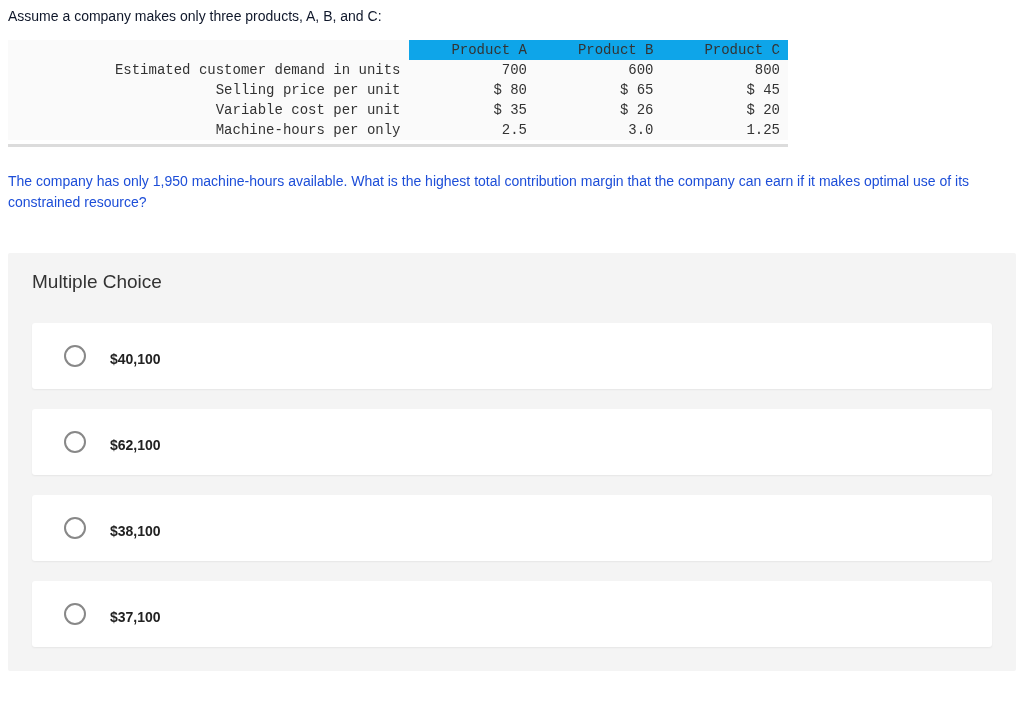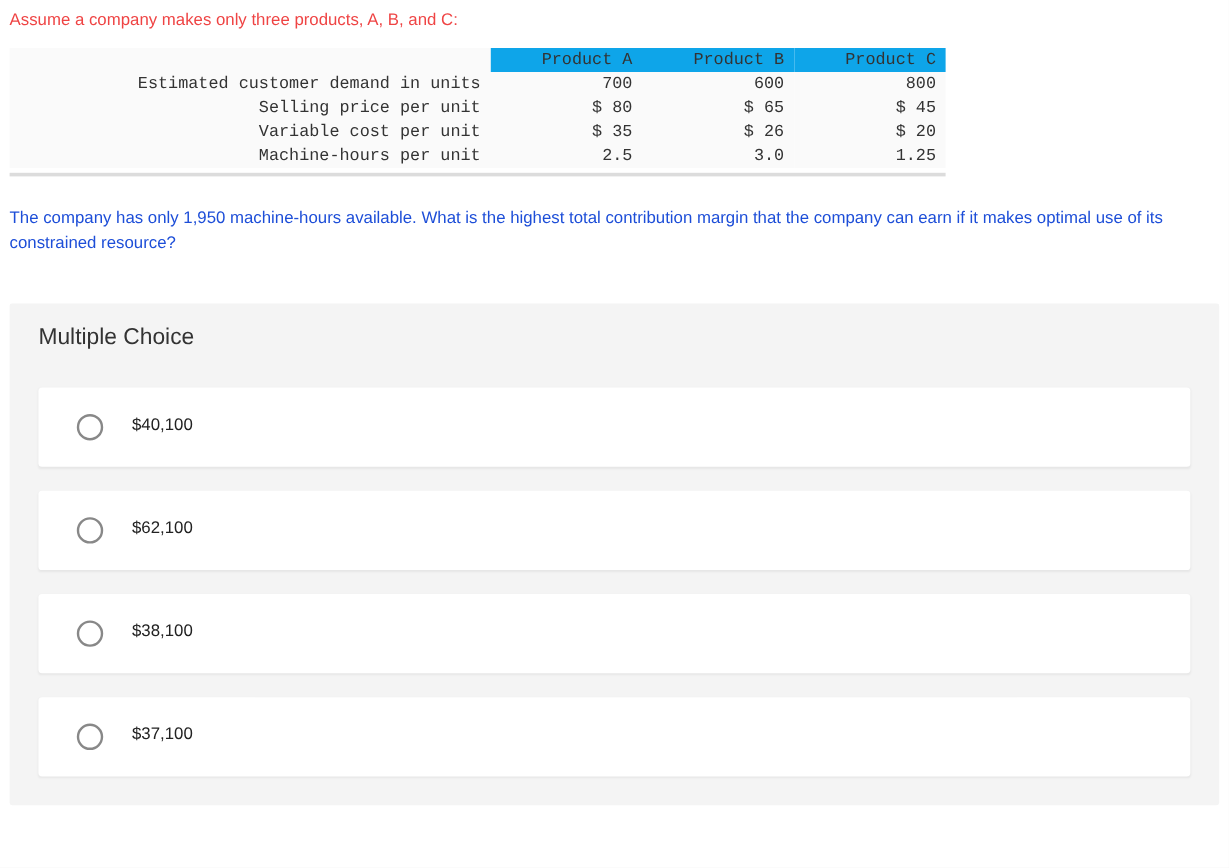--- a/index.html
+++ b/index.html
@@ -5,21 +5,21 @@
     * { margin: 0; padding: 0; box-sizing: border-box; }
     body {
       font-family: Arial, Helvetica, sans-serif;
       font-size: 14px;
       color: #333;
       background: #fff;
       padding: 8px;
     }
     .question-intro {
       margin-bottom: 16px;
-      color: #ef4444;
+      color: #0f172a;
     }
     .data-table {
       width: 780px;
       border-collapse: collapse;
       margin-bottom: 4px;
     }
     .data-table td, .data-table th {
       padding: 2px 8px;
       font-family: "Courier New", Courier, monospace;
       font-size: 14px;
@@ -61,23 +61,24 @@
       font-size: 19px;
       color: #333;
       margin-bottom: 30px;
     }
     .mc-option {
       background: #fff;
       border-radius: 3px;
       padding: 22px 20px;
       margin-bottom: 20px;
       display: flex;
-      align-items: flex-start;
+      align-items: flex-end;
       box-shadow: 0 1px 2px rgba(0,0,0,0.06);
       cursor: pointer;
+      font-weight: bold;
     }
     .mc-option:last-child { margin-bottom: 0; }
     .radio-circle {
       width: 22px;
       height: 22px;
       border: 2px solid #888;
       border-radius: 50%;
       margin-right: 24px;
       margin-left: 12px;
       flex-shrink: 0;
@@ -114,21 +115,21 @@
       <td class="col">$ 65</td>
       <td class="col">$  45</td>
     </tr>
     <tr>
       <td class="row-label">Variable cost per unit</td>
       <td class="col">$ 35</td>
       <td class="col">$ 26</td>
       <td class="col">$  20</td>
     </tr>
     <tr>
-      <td class="row-label">Machine-hours per unit</td>
+      <td class="row-label">Machine-hours per only</td>
       <td class="col">2.5</td>
       <td class="col">3.0</td>
       <td class="col">1.25</td>
     </tr>
   </tbody>
 </table>
 <div class="hr-bar"></div>
 
 <div class="question-text">The company has only 1,950 machine-hours available. What is the highest total contribution margin that the company can earn if it makes optimal use of its constrained resource?</div>
 

